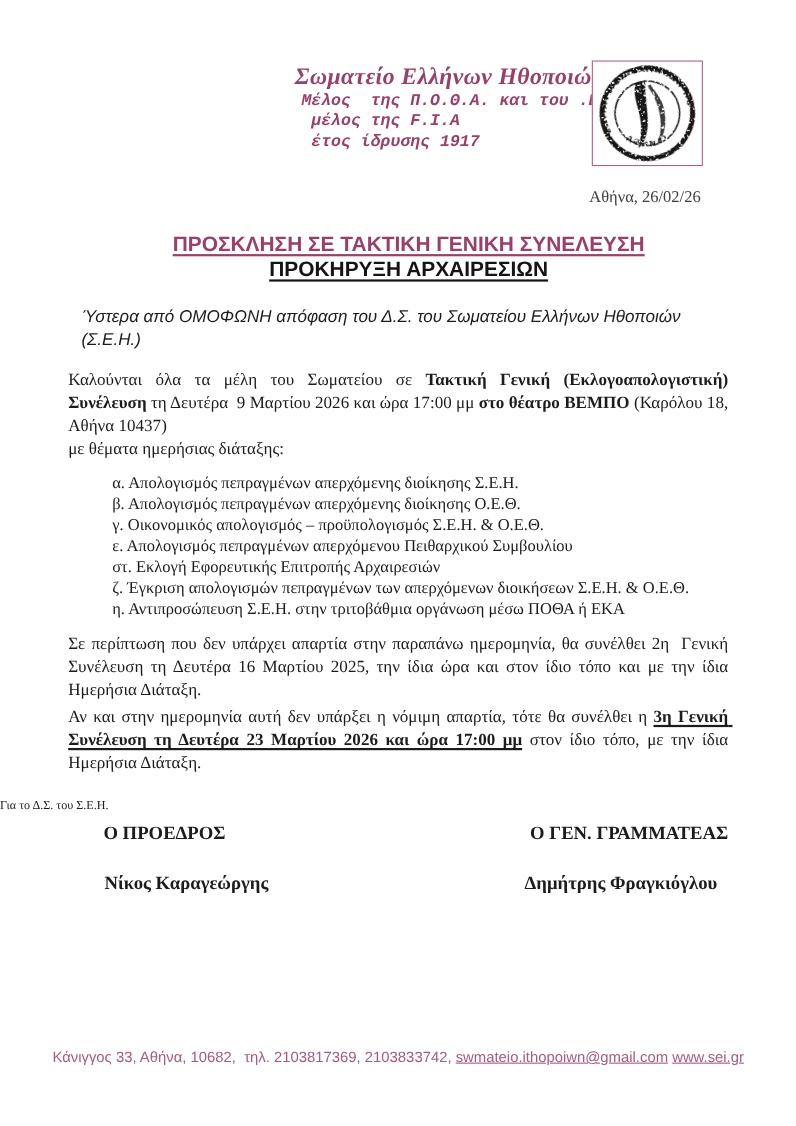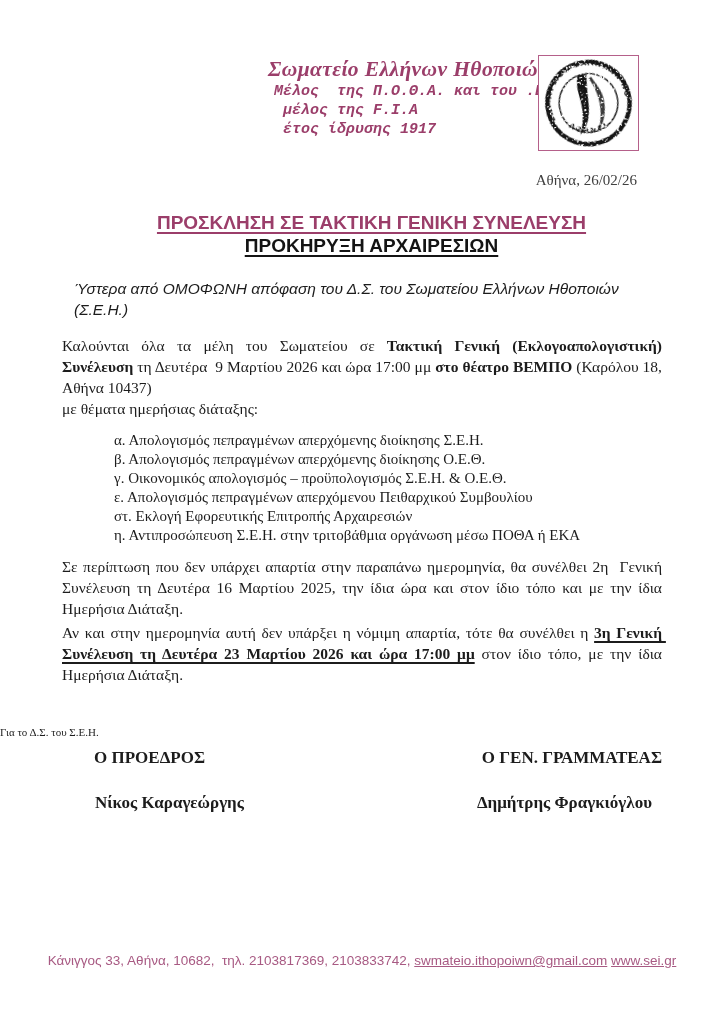--- a/index.html
+++ b/index.html
@@ -105,21 +105,21 @@
   }
   .para { text-align: justify; }
   .para b { font-weight: bold; }
   .bu {
     font-weight: bold;
     text-decoration: underline;
     text-decoration-thickness: 2px;
     text-underline-offset: 3px;
   }
   .agenda {
-    margin: 12px 0 11px 52px;
+    margin: 12px 0 11px 40px;
     line-height: 19px;
     font-size: 15px;
     list-style: none;
   }
   .p2 { margin-bottom: 3px; }
 
   
   .for-line {
     position: absolute;
     top: 726px;
@@ -214,20 +214,21 @@
       <span class="prewrap">Καλούνται όλα τα μέλη του Σωματείου σε </span><b class="prewrap">Τακτική Γενική (Εκλογοαπολογιστική) Συνέλευση</b><span class="prewrap"> τη Δευτέρα  9 Μαρτίου 2026 και ώρα 17:00 μμ </span><b class="prewrap">στο θέατρο ΒΕΜΠΟ</b><span class="prewrap"> (Καρόλου 18, Αθήνα 10437)</span>
     </div>
     <div>με θέματα ημερήσιας διάταξης:</div>
 
     <ul class="agenda">
       <li>α. Απολογισμός πεπραγμένων απερχόμενης διοίκησης Σ.Ε.Η.</li>
       <li>β. Απολογισμός πεπραγμένων απερχόμενης διοίκησης Ο.Ε.Θ.</li>
       <li>γ. Οικονομικός απολογισμός – προϋπολογισμός Σ.Ε.Η. &amp; Ο.Ε.Θ.</li>
       <li>ε. Απολογισμός πεπραγμένων απερχόμενου Πειθαρχικού Συμβουλίου</li>
       <li>στ. Εκλογή Εφορευτικής Επιτροπής Αρχαιρεσιών</li>
+      <li>ζ. Έγκριση απολογισμών πεπραγμένων των απερχόμενων διοικήσεων Σ.Ε.Η. &amp; Ο.Ε.Θ.</li>
       <li>η. Αντιπροσώπευση Σ.Ε.Η. στην τριτοβάθμια οργάνωση μέσω ΠΟΘΑ ή ΕΚΑ</li>
     </ul>
 
     <div class="para p2 prewrap">Σε περίπτωση που δεν υπάρχει απαρτία στην παραπάνω ημερομηνία, θα συνέλθει 2η  Γενική Συνέλευση τη Δευτέρα 16 Μαρτίου 2025, την ίδια ώρα και στον ίδιο τόπο και με την ίδια Ημερήσια Διάταξη.</div>
 
     <div class="para">
       <span class="prewrap">Αν και στην ημερομηνία αυτή δεν υπάρξει η νόμιμη απαρτία, τότε θα συνέλθει η </span><span class="bu prewrap">3η Γενική Συνέλευση τη Δευτέρα 23 Μαρτίου 2026 και ώρα 17:00 μμ</span><span class="prewrap"> στον ίδιο τόπο, με την ίδια Ημερήσια Διάταξη.</span>
     </div>
 
   </div>

